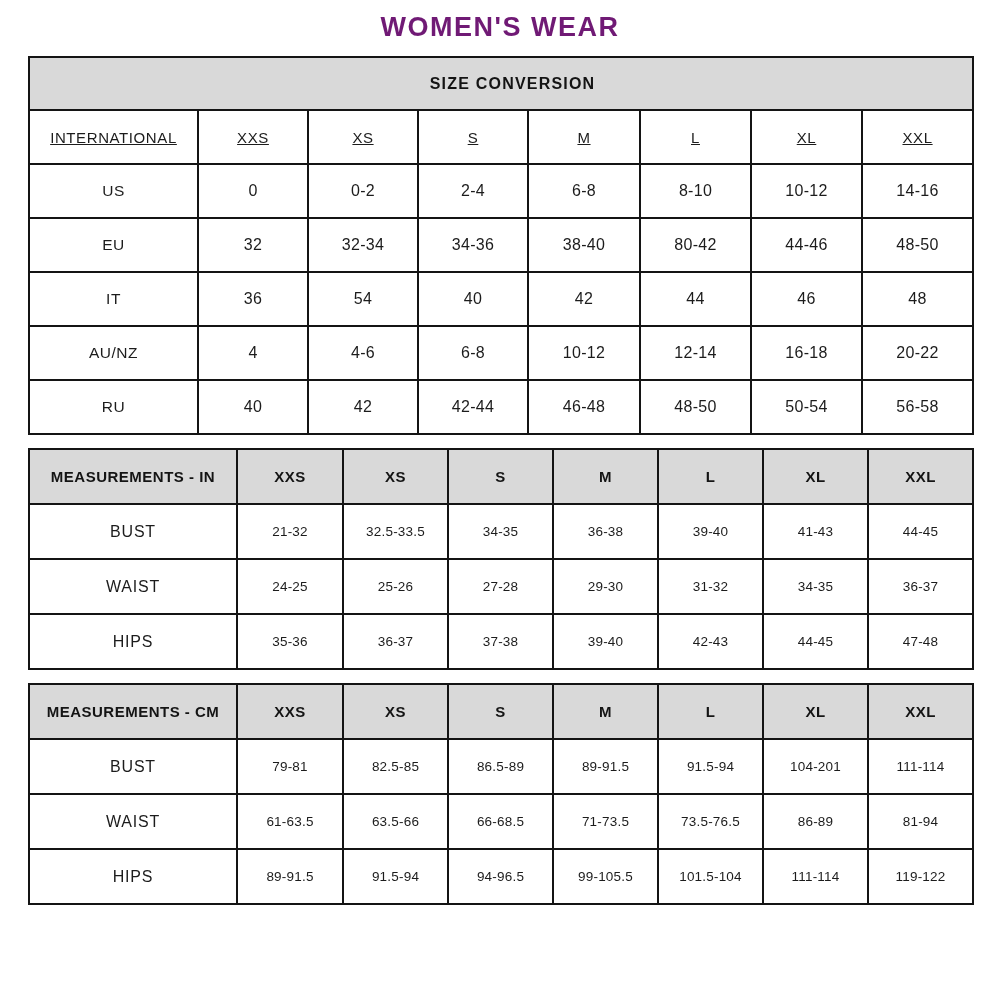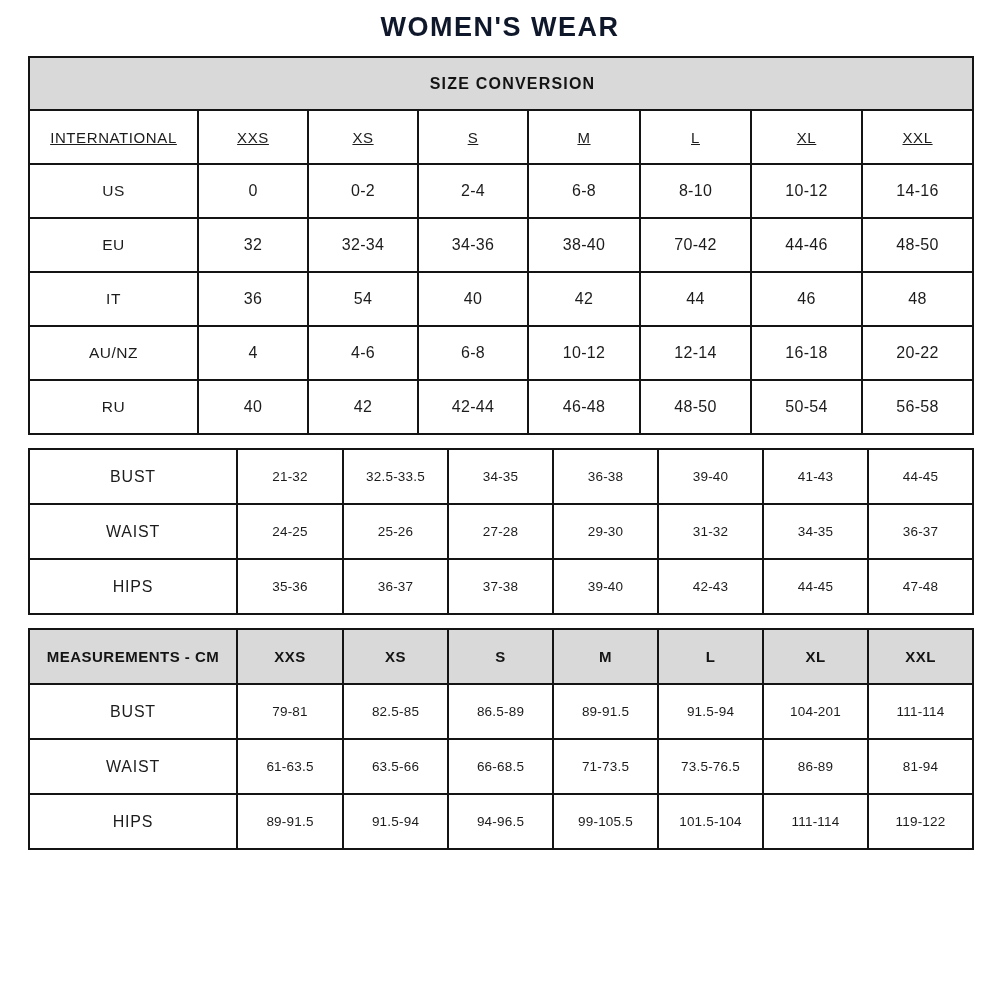--- a/index.html
+++ b/index.html
@@ -17,21 +17,21 @@
     width: 1000px;
     height: 1000px;
     padding: 10px 28px 0 28px;
   }
   .page-title {
     text-align: center;
     font-size: 27px;
     font-weight: 700;
     letter-spacing: 1.5px;
     margin: 2px 0 13px 0;
-    color: #0f172a;
+    color: #701a75;
   }
   table {
     border-collapse: collapse;
     table-layout: fixed;
     width: 944px;
     margin: 0 0 13px 0;
   }
   td {
     border: 2px solid #141414;
     text-align: center;
@@ -113,21 +113,21 @@
           <td class="val">8-10</td>
           <td class="val">10-12</td>
           <td class="val">14-16</td>
         </tr>
         <tr>
           <td class="row-label">EU</td>
           <td class="val">32</td>
           <td class="val">32-34</td>
           <td class="val">34-36</td>
           <td class="val">38-40</td>
-          <td class="val">70-42</td>
+          <td class="val">80-42</td>
           <td class="val">44-46</td>
           <td class="val">48-50</td>
         </tr>
         <tr>
           <td class="row-label">IT</td>
           <td class="val">36</td>
           <td class="val">54</td>
           <td class="val">40</td>
           <td class="val">42</td>
           <td class="val">44</td>
@@ -163,20 +163,30 @@
       <col style="width:106px">
         <col style="width:105px">
         <col style="width:105px">
       <col style="width:105px">
         <col style="width:105px">
         <col style="width:105px">
         <col style="width:105px">
     </colgroup>
     <tbody>
         <tr>
+          <td class="inline-title">MEASUREMENTS - IN</td>
+          <td class="inline-size">XXS</td>
+          <td class="inline-size">XS</td>
+          <td class="inline-size">S</td>
+          <td class="inline-size">M</td>
+          <td class="inline-size">L</td>
+          <td class="inline-size">XL</td>
+          <td class="inline-size">XXL</td>
+        </tr>
+        <tr>
           <td class="row-label">BUST</td>
           <td class="val">21-32</td>
           <td class="val">32.5-33.5</td>
           <td class="val">34-35</td>
           <td class="val">36-38</td>
           <td class="val">39-40</td>
           <td class="val">41-43</td>
           <td class="val">44-45</td>
         </tr>
         <tr>

